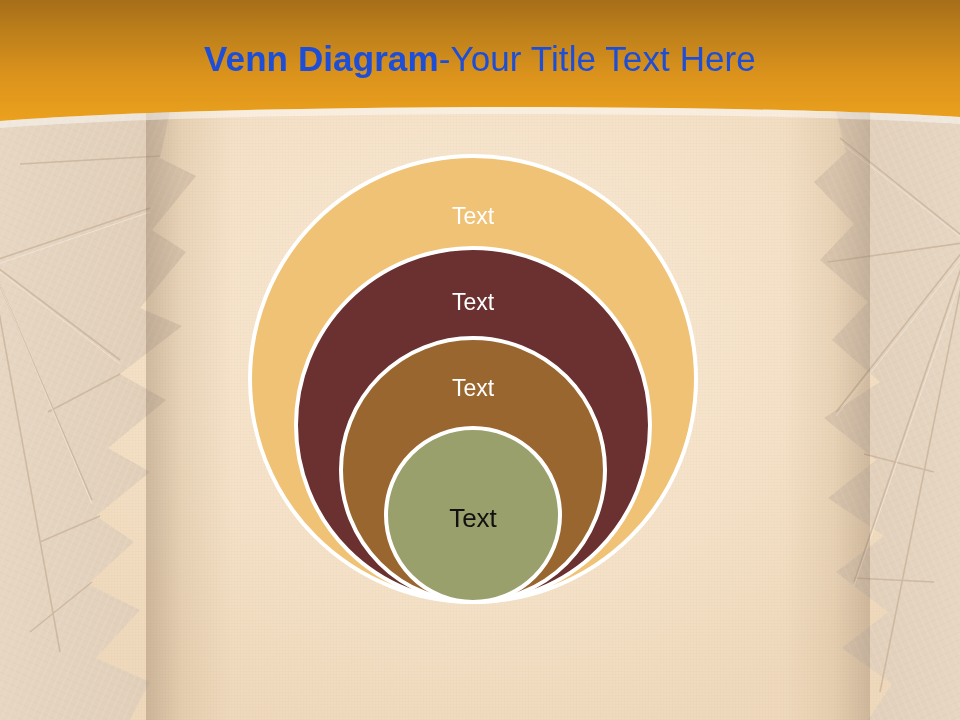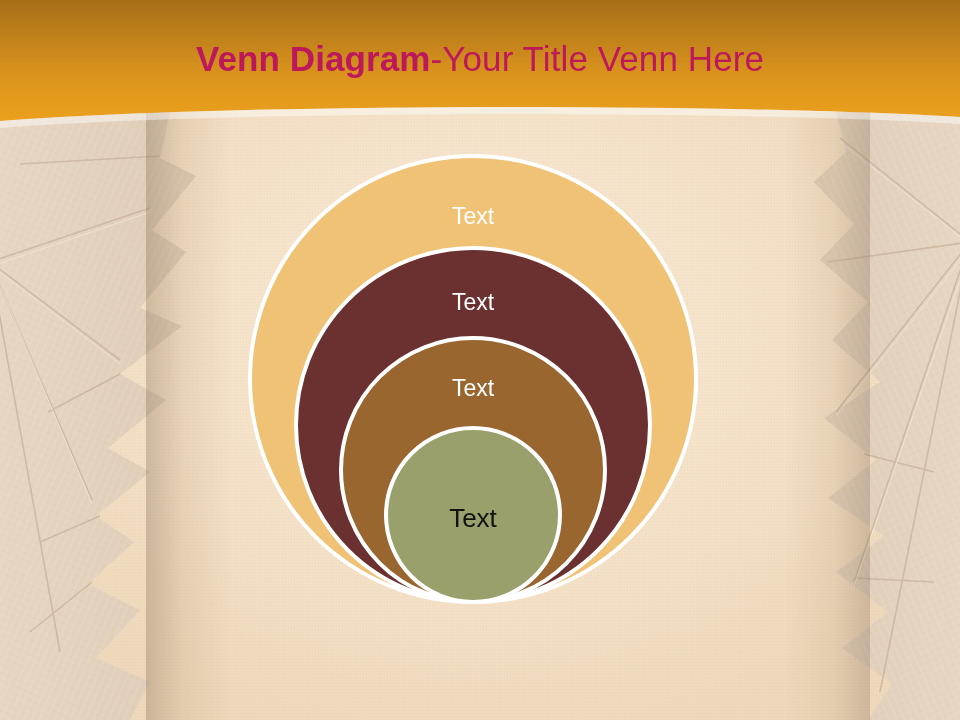--- a/index.html
+++ b/index.html
@@ -68,21 +68,21 @@
   .header svg { display: block; }
 
   .title {
     position: absolute;
     left: 0; top: 0;
     width: 960px;
     height: 118px;
     display: flex;
     align-items: center;
     justify-content: center;
-    color: #be185d;
+    color: #1d4ed8;
     font-size: 35px;
     letter-spacing: .1px;
     white-space: nowrap;
   }
   .title .strong { font-weight: bold; }
   .title .rest   { font-weight: normal; }
   .title .dash   { font-weight: normal; }
 
   
   .venn {
@@ -201,21 +201,21 @@
         </linearGradient>
       </defs>
       <path d="M0,0 L960,0 L960,117 C720,103 240,103 0,121 Z" fill="url(#hdrGrad)"></path>
       <path d="M0,121 C240,103 720,103 960,117 L960,124 C720,110 240,110 0,128 Z" fill="#ffffff" opacity=".45"></path>
     </svg>
   </div>
 
   <div class="title">
     <span class="strong">Venn Diagram</span>
       <span class="dash"> - </span>
-      <span class="rest">Your Title Venn Here</span>
+      <span class="rest">Your Title Text Here</span>
   </div>
 
   <div class="venn">
     <svg width="960" height="720" viewBox="0 0 960 720">
       <circle cx="473" cy="379" r="223" fill="#EFC276" stroke="#FFFFFF" stroke-width="4"></circle>
       <circle cx="473" cy="425" r="177" fill="#6B3030" stroke="#FFFFFF" stroke-width="4"></circle>
       <circle cx="473" cy="470" r="132" fill="#9A6630" stroke="#FFFFFF" stroke-width="4"></circle>
       <circle cx="473" cy="515" r="87" fill="#99A06C" stroke="#FFFFFF" stroke-width="4"></circle>
     </svg>
 

